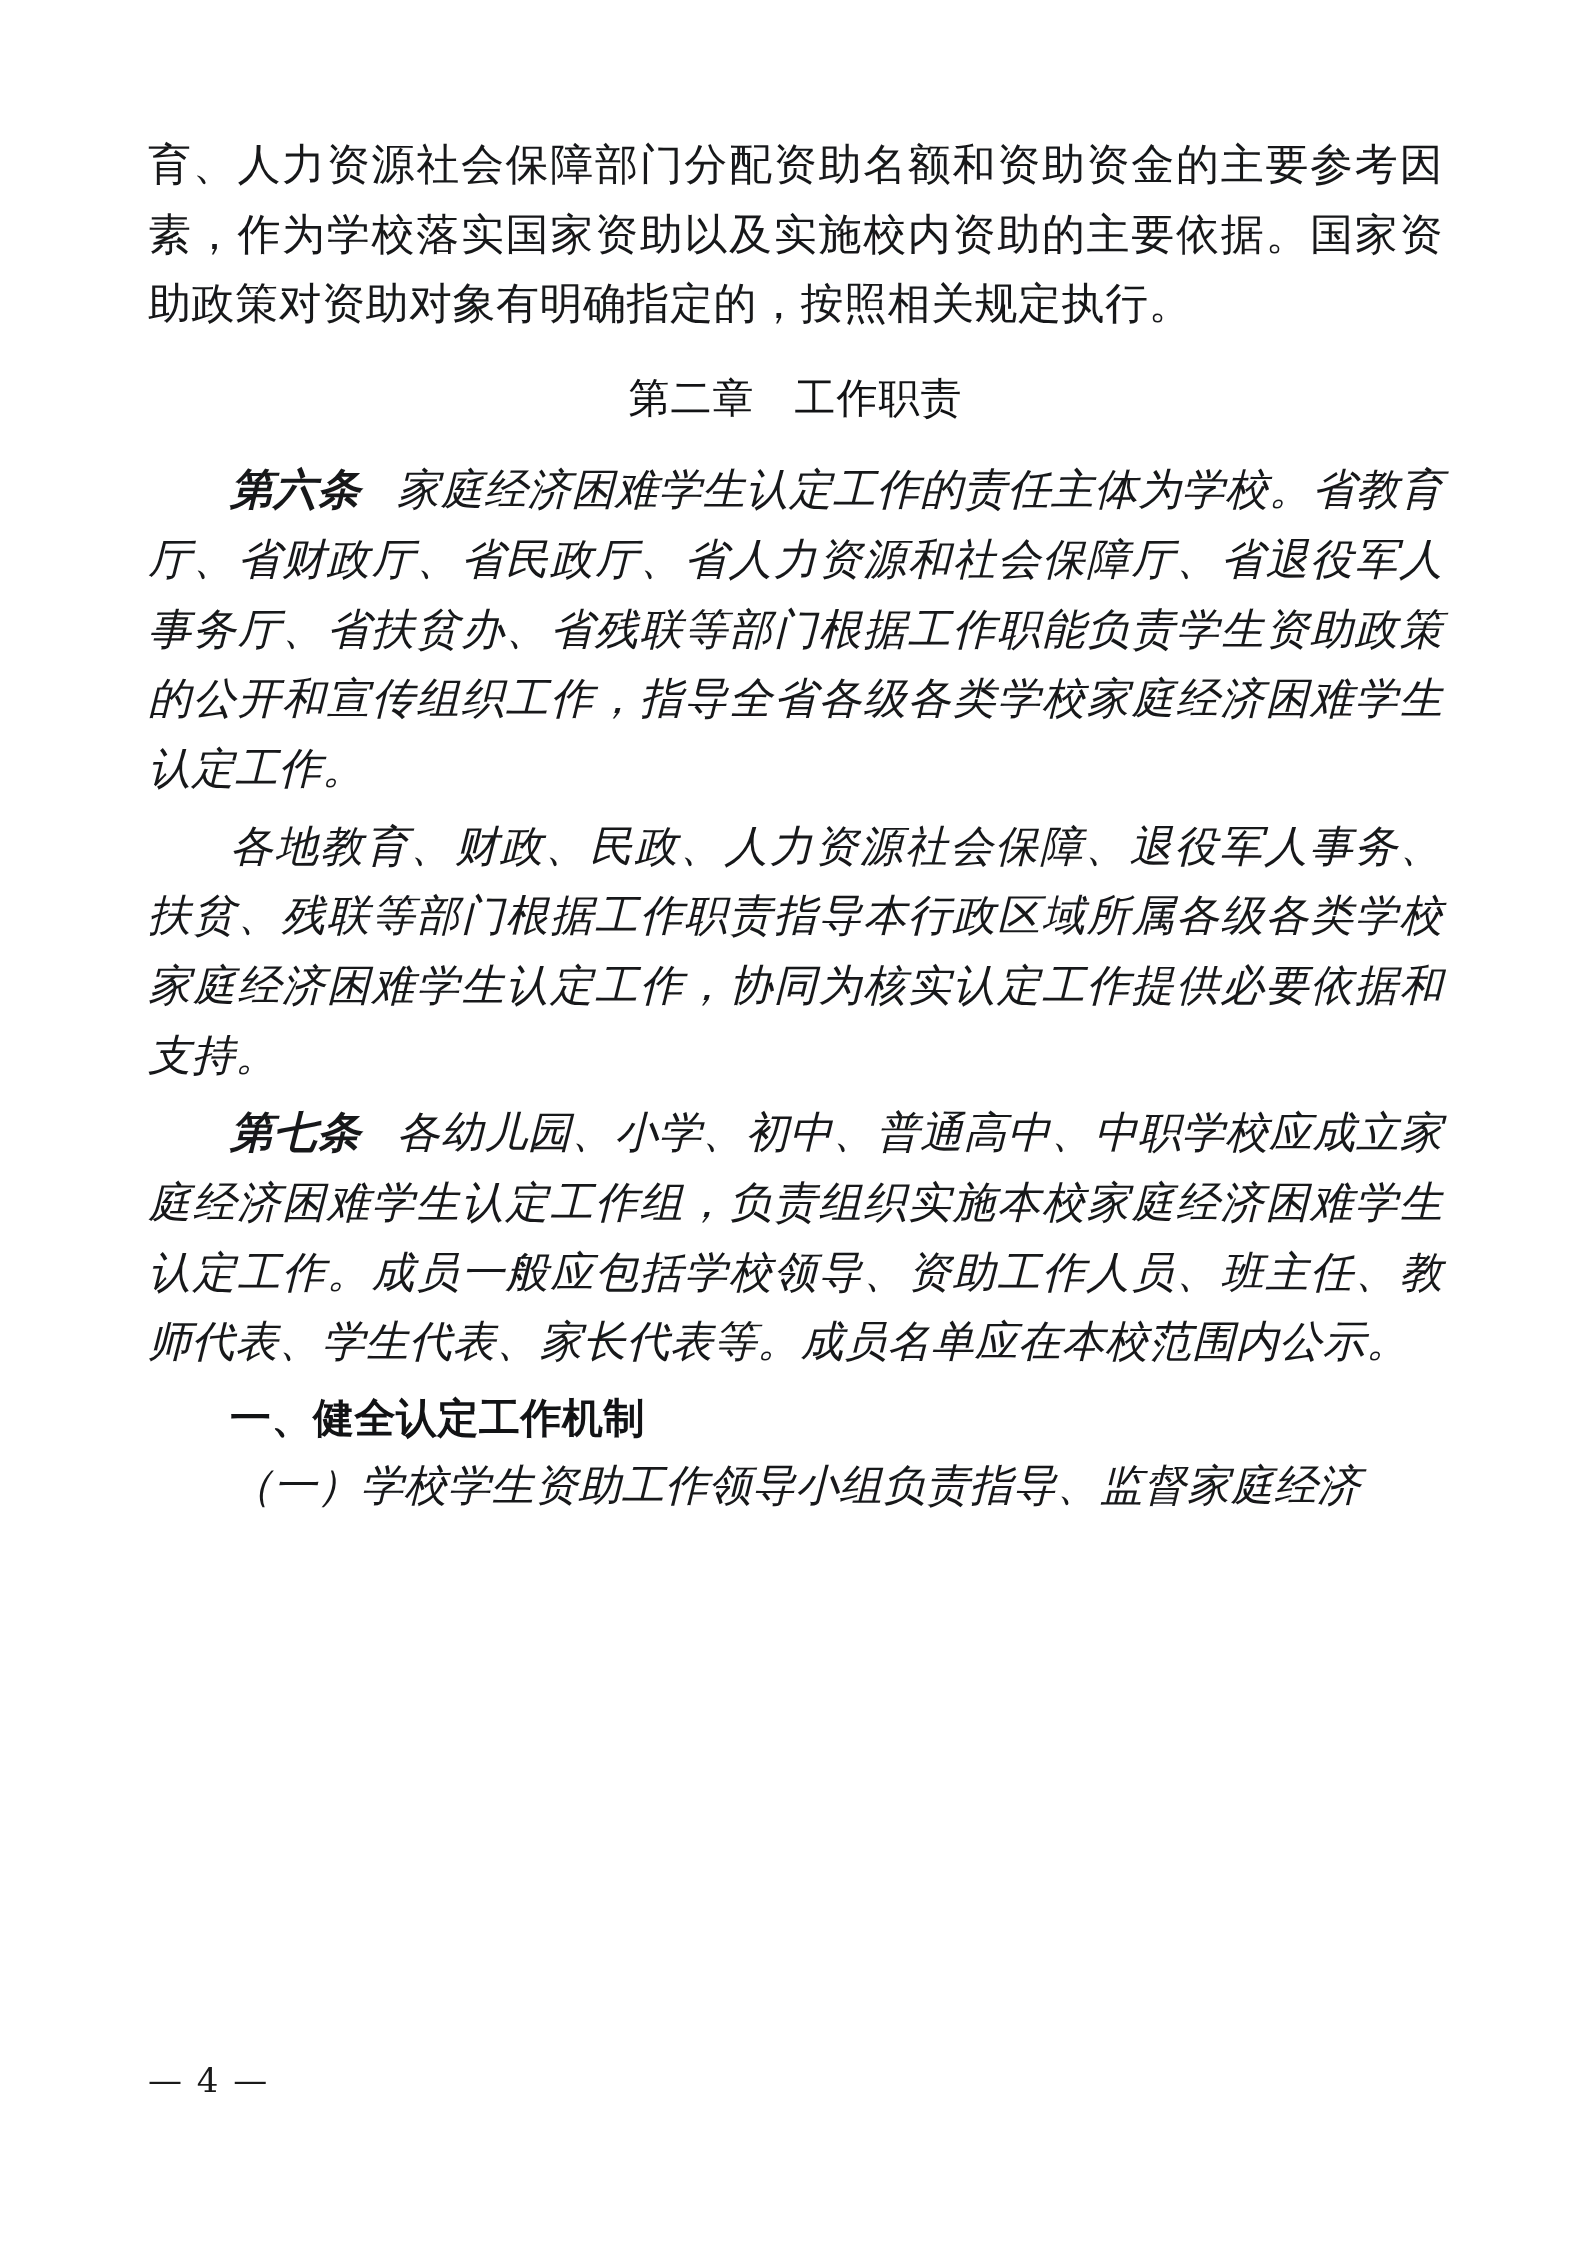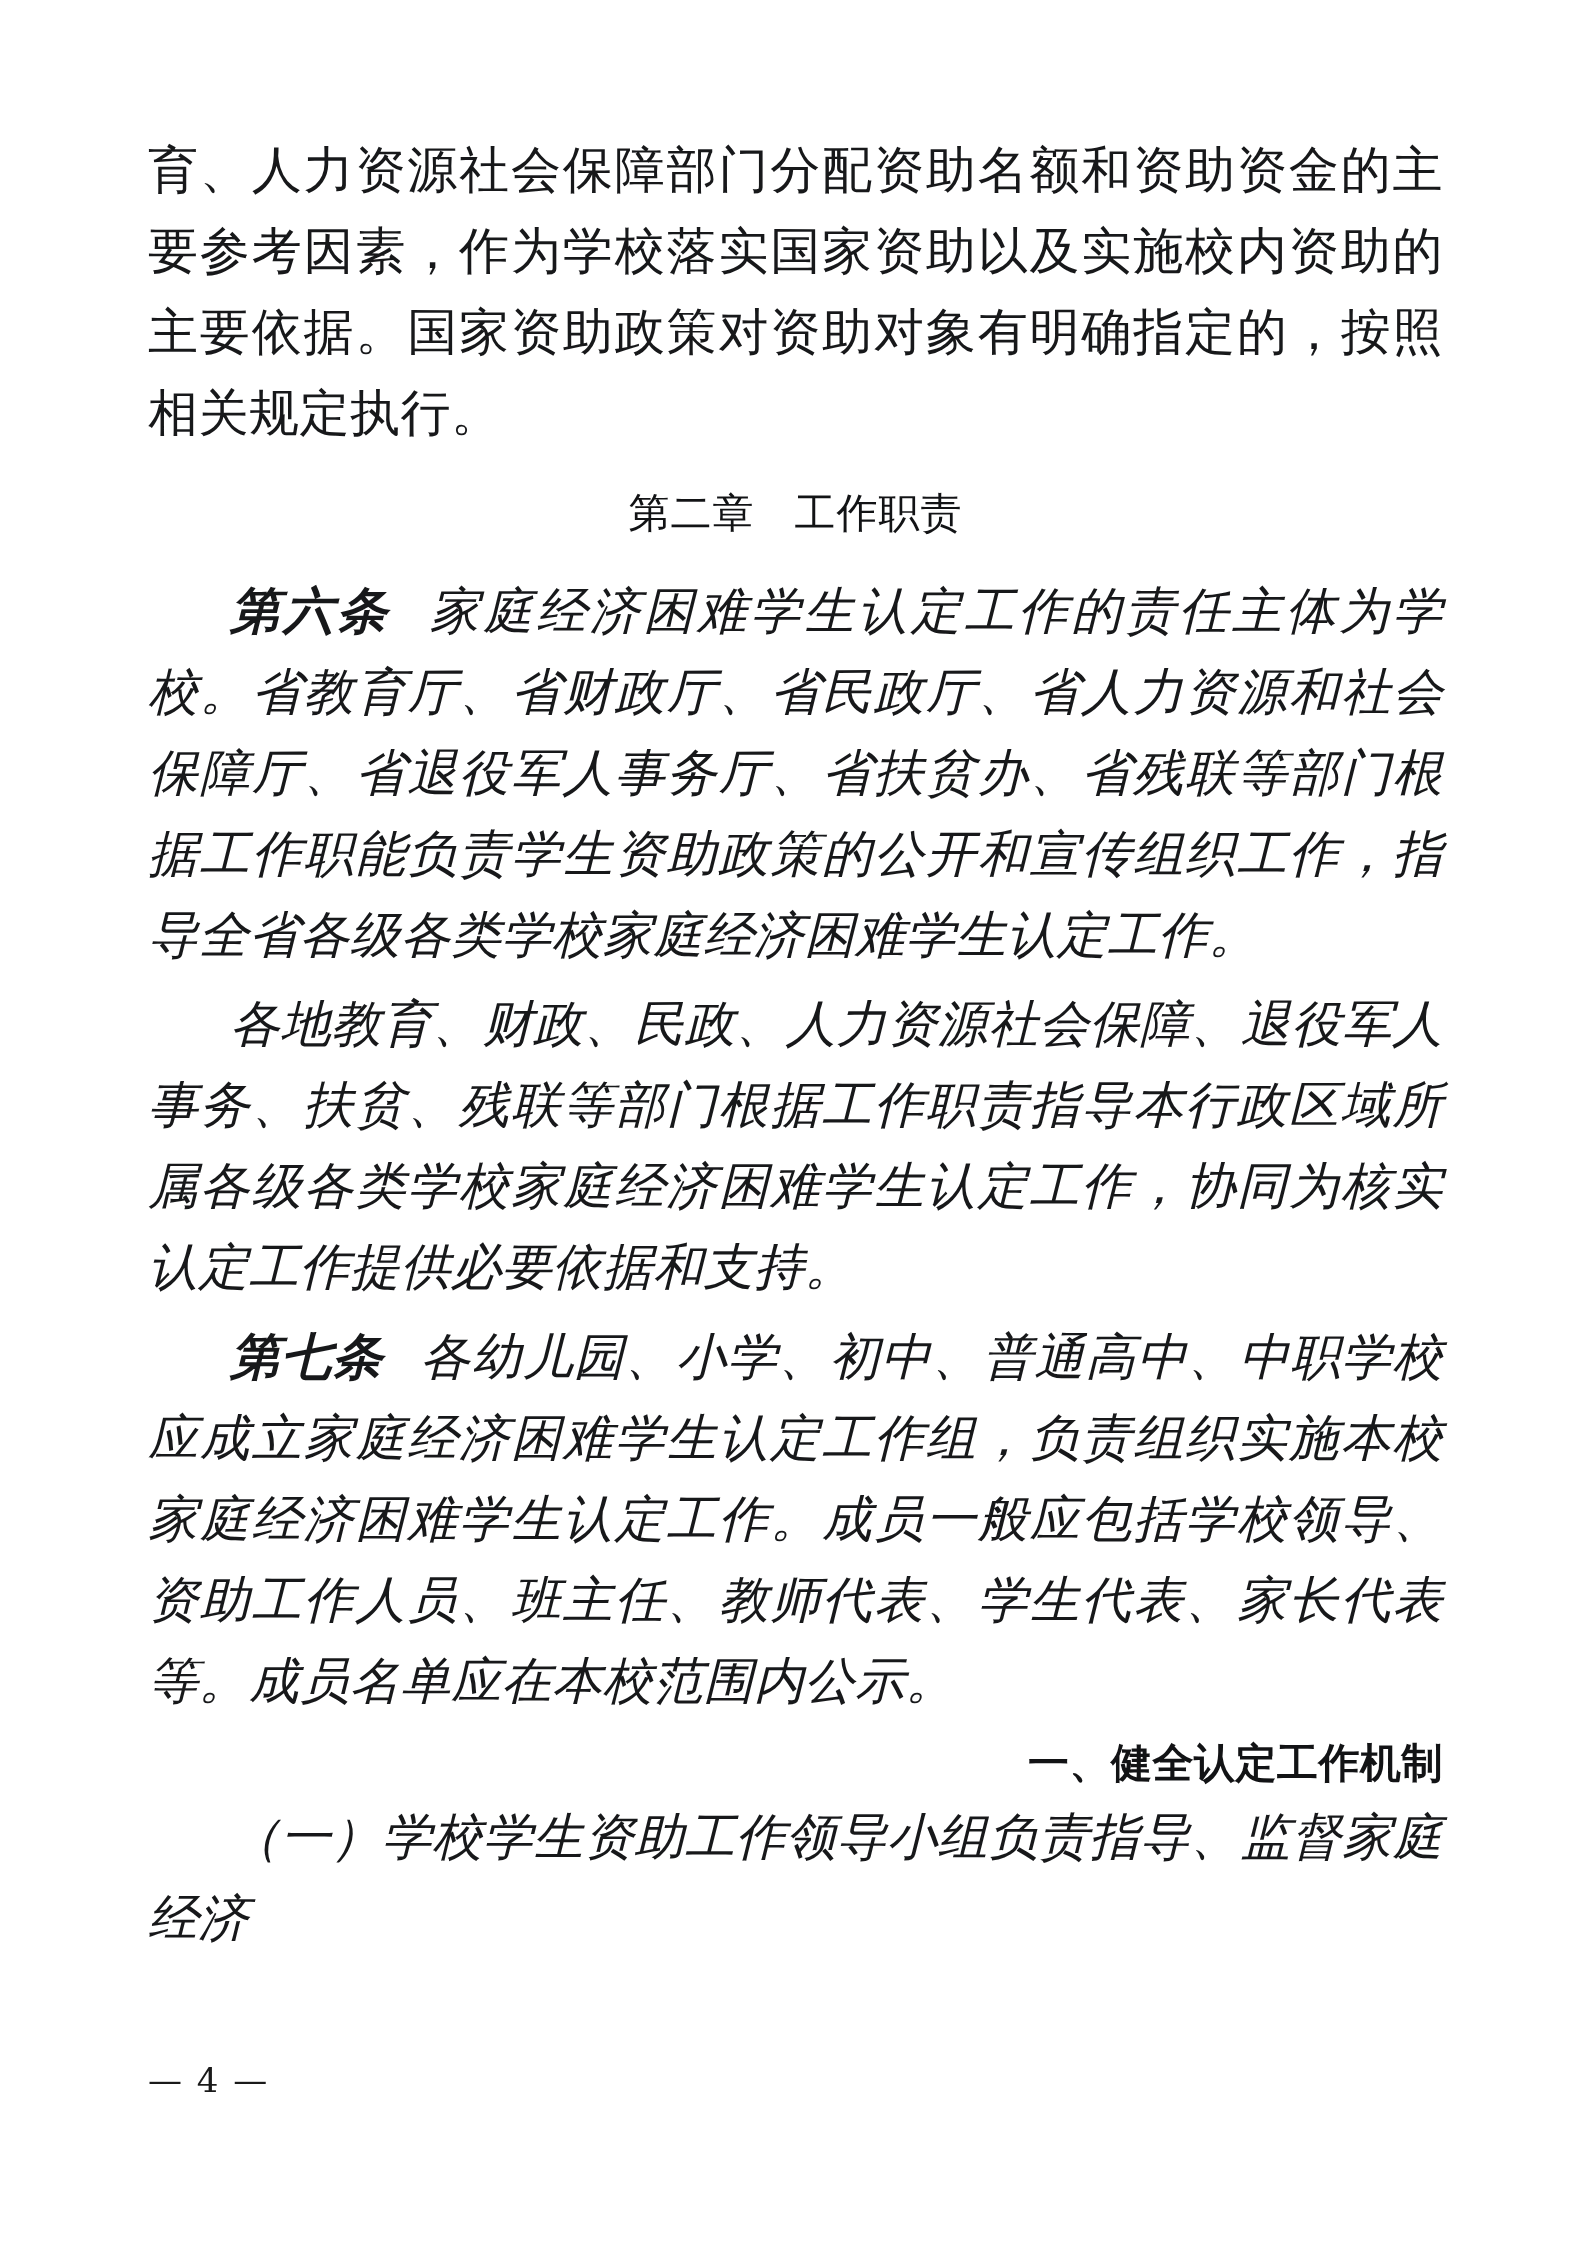--- a/index.html
+++ b/index.html
@@ -23,21 +23,21 @@
     height: 2245px;
     background: #fff;
   }
   .content {
     position: absolute;
     left: 148px;
     top: 130px;
     width: 1295px;
   }
   .para {
-    font-size: 50px;
+    font-size: 43px;
     line-height: 1.62;
     text-align: justify;
     text-justify: inter-ideograph;
     margin: 0 0 2px 0;
     letter-spacing: 0.5px;
     color: #17181a;
   }
   .para.indent {
     text-indent: 82px;
     font-style: italic;
@@ -60,21 +60,20 @@
   }
   .spacer-xs { height: 6px; }
   .heading-num {
     font-size: 41px;
     line-height: 1.62;
     font-weight: bold;
     text-indent: 82px;
     margin: 0;
     letter-spacing: 0.5px;
     color: #121315;
-    text-align: right;
   }
   .page-number {
     position: absolute;
     left: 148px;
     top: 2060px;
     width: 1295px;
     text-align: left;
     font-size: 34px;
     color: #1a1a1a;
     letter-spacing: 2px;

